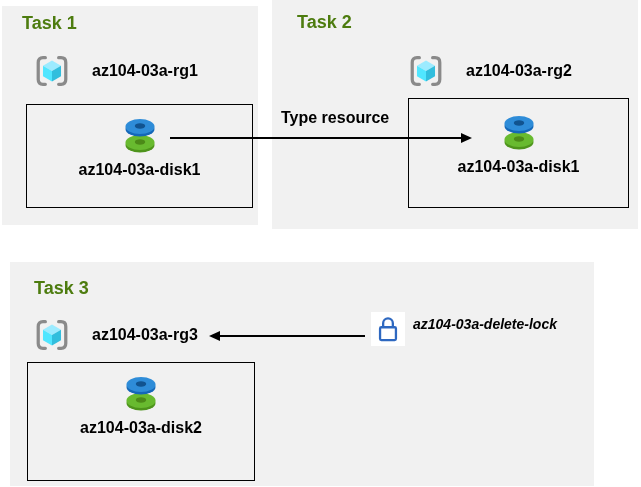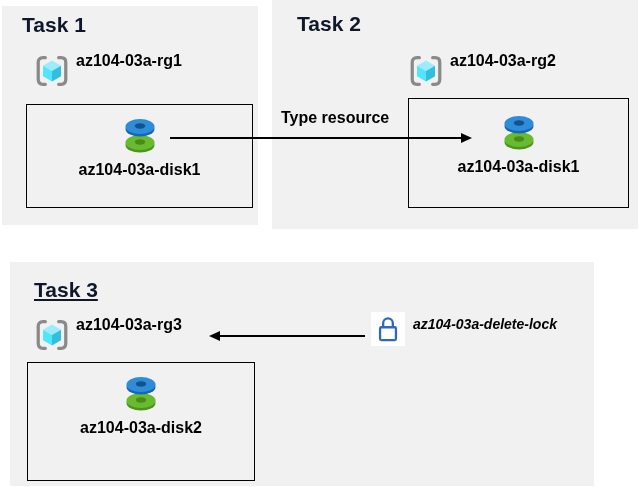--- a/index.html
+++ b/index.html
@@ -5,23 +5,23 @@
   html,body{margin:0;padding:0;background:#ffffff;}
   .canvas{
     position:relative;width:641px;height:487px;background:#ffffff;overflow:hidden;
     font-family:"Liberation Sans",sans-serif;color:#000;
   }
   .panel{position:absolute;background:#f1f1f1;}
   .panel-task1{left:2px;top:6px;width:256px;height:219px;}
   .panel-task2{left:272px;top:0px;width:366px;height:229px;}
   .panel-task3{left:10px;top:262px;width:584px;height:224px;}
   .task-title{
-    position:absolute;font-size:21px;font-weight:bold;color:#0f172a;white-space:nowrap;
+    position:absolute;font-size:18px;font-weight:bold;color:#4d7c0f;white-space:nowrap;
   }
-  .rg-row{position:absolute;display:flex;align-items:flex-start;gap:5px;}
+  .rg-row{position:absolute;display:flex;align-items:center;gap:21px;}
   .rg-icon{width:38px;height:38px;flex:0 0 auto;}
   .rg-label{font-size:16px;font-weight:bold;white-space:nowrap;}
   .res-box{
     position:absolute;border:1.5px solid #000;box-sizing:border-box;
     display:flex;flex-direction:column;align-items:center;justify-content:flex-start;
     padding-top:7px;background:transparent;
   }
   .disk-icon{width:48px;height:46px;}
   .res-label{font-size:16px;font-weight:bold;margin-top:3px;white-space:nowrap;}
   .arrow-line{position:absolute;height:1.6px;background:#000;}
@@ -99,21 +99,21 @@
       <ellipse cx="24" cy="14" rx="5.2" ry="2.7" fill="#11538f"></ellipse>
     </svg>
     <div class="res-label">az104-03a-disk1</div>
   </div>
 
   <div class="move-label" style="left:281px;top:109px;">Type resource</div>
   <div class="arrow-line" style="left:170px;top:137px;width:292px;"></div>
   <div class="arrow-head-right" style="left:461px;top:132.5px;"></div>
 
   <div class="panel panel-task3"></div>
-  <div class="task-title" style="left:34px;top:278px;text-decoration:underline;">Task 3</div>
+  <div class="task-title" style="left:34px;top:278px;">Task 3</div>
 
   <div class="rg-row" style="left:33px;top:316px;">
     <svg class="rg-icon" viewBox="0 0 40 40">
       <path d="M13 6 H10.5 Q5.5 6 5.5 11 V29 Q5.5 34 10.5 34 H13" fill="none" stroke="#8a8a8a" stroke-width="3.4" stroke-linecap="round"></path>
       <path d="M27 6 H29.5 Q34.5 6 34.5 11 V29 Q34.5 34 29.5 34 H27" fill="none" stroke="#8a8a8a" stroke-width="3.4" stroke-linecap="round"></path>
       <polygon points="20,9 29.5,14.5 20,20 10.5,14.5" fill="#9cebff"></polygon>
       <polygon points="10.5,14.5 20,20 20,31 10.5,25.5" fill="#50e6ff"></polygon>
       <polygon points="29.5,14.5 20,20 20,31 29.5,25.5" fill="#32bedd"></polygon>
     </svg>
     <span class="rg-label">az104-03a-rg3</span>

